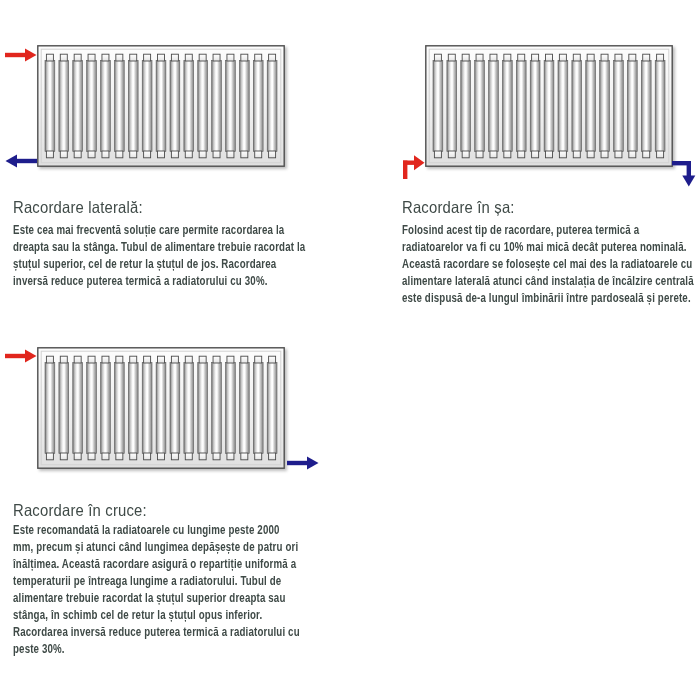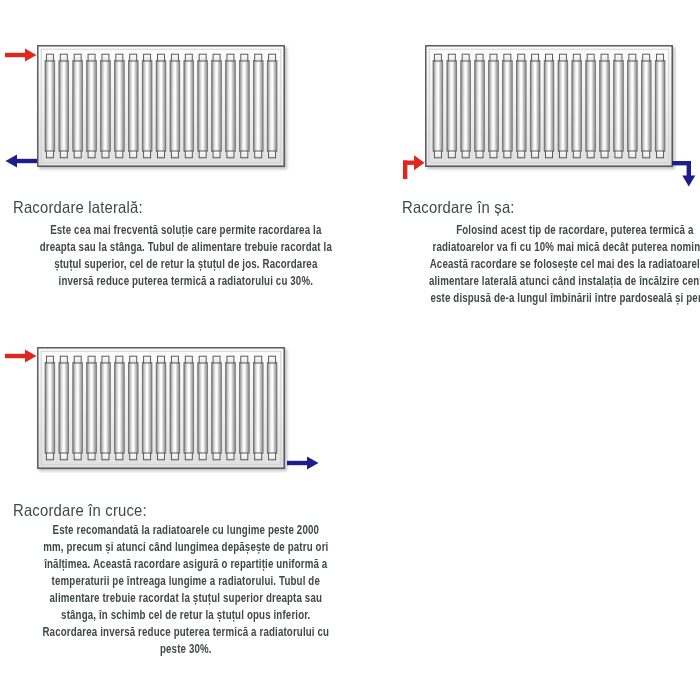--- a/index.html
+++ b/index.html
@@ -1,19 +1,18 @@
 <!DOCTYPE html>
 <html><head>
 <meta charset="utf-8">
 <style>
   html,body{margin:0;padding:0;background:#ffffff;}
   .page{
     position:relative;width:700px;height:700px;background:#ffffff;overflow:hidden;
     font-family:"Liberation Sans",sans-serif;
-    text-align:center;
   }
   .radiator{position:absolute;width:248px;height:122px;}
   .radiator svg{display:block;filter:drop-shadow(2px 2.5px 1.5px rgba(80,80,80,.38));}
   .arrow{position:absolute;display:block;line-height:0;}
   .arrow svg{display:block;}
   .heading{
     position:absolute;margin:0;font-size:16.5px;font-weight:400;color:#3f4a47;
     transform:scaleX(.9);transform-origin:0 0;white-space:nowrap;letter-spacing:.2px;
   }
   .bodytext{

